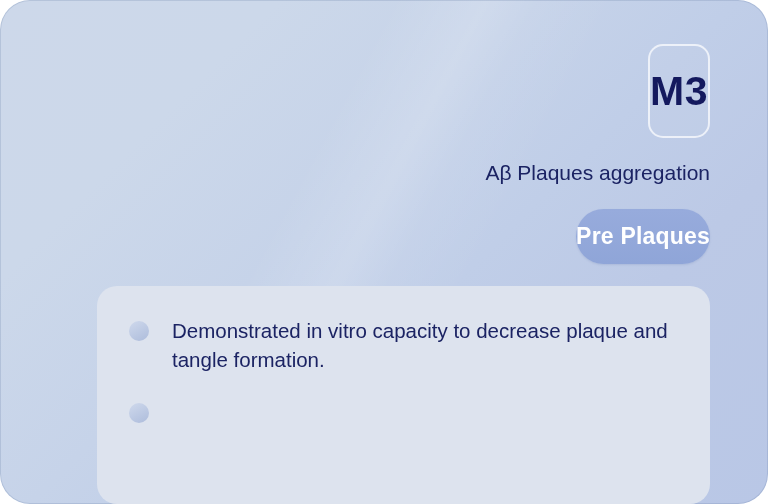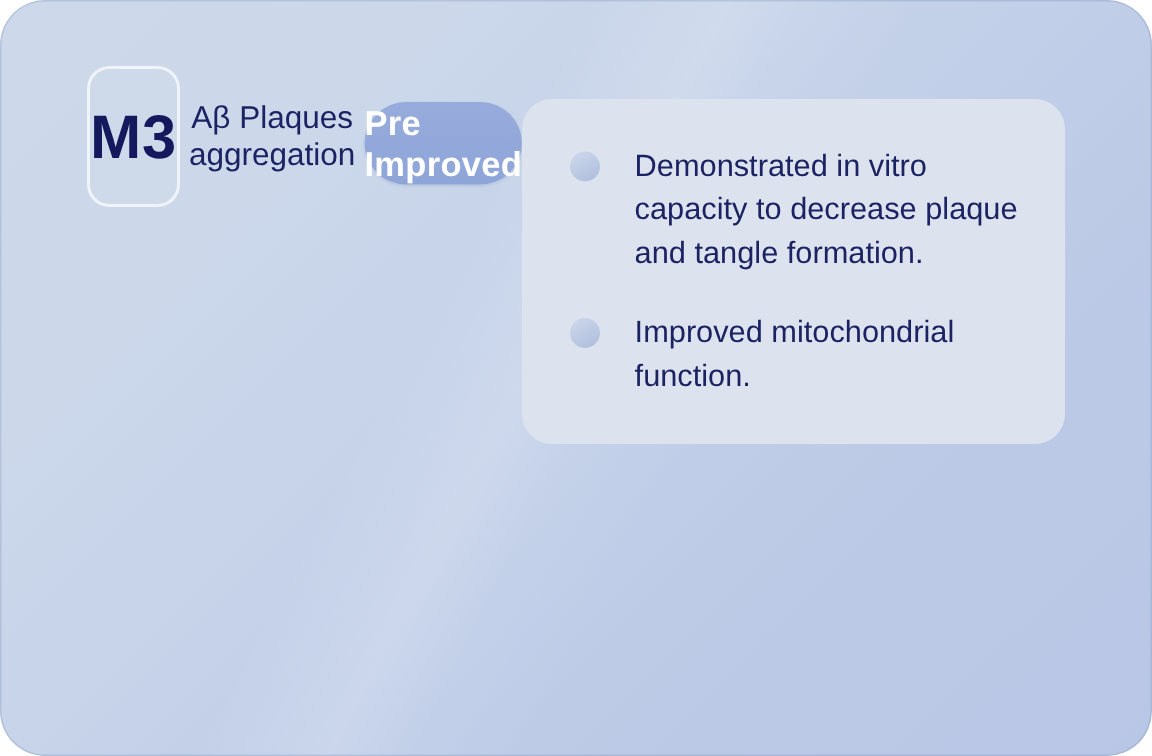--- a/index.html
+++ b/index.html
@@ -52,24 +52,24 @@
     box-shadow: inset 0 0 0 1px rgba(120,140,175,0.28);
     pointer-events: none;
   }
 
   .card-inner {
     position: relative;
     z-index: 2;
     width: 100%;
     height: 100%;
     box-sizing: border-box;
-    padding: 44px 58px 0 58px;
+    padding: 44px 58px 0 40px;
     display: flex;
-    flex-direction: row;
-    align-items: flex-start;
+    flex-direction: column;
+    align-items: flex-end;
   }
 
   
   .title-box {
     height: 90px;
     border: 2px solid rgba(255,255,255,0.70);
     border-radius: 15px;
     display: flex;
     align-items: center;
     justify-content: center;
@@ -154,30 +154,29 @@
 <div class="card">
   <div class="card-inner">
 
     <div class="title-box">
       <span class="title-text">M3</span>
     </div>
 
     <div class="subtitle">Aβ Plaques aggregation</div>
 
     <div class="status-pill">
-      <span class="status-pill-label">Pre Improved</span>
+      <span class="status-pill-label">Pre Plaques</span>
     </div>
 
     <div class="bullet-panel">
       <ul class="bullet-list">
         <li class="bullet-item">
           <span class="bullet-dot"></span>
           <span class="bullet-text">Demonstrated in vitro capacity to decrease plaque and tangle formation.</span>
         </li>
         <li class="bullet-item">
           <span class="bullet-dot"></span>
-          <span class="bullet-text">Improved mitochondrial function.</span>
         </li>
       </ul>
     </div>
 
   </div>
 </div>
 
 </body></html>

